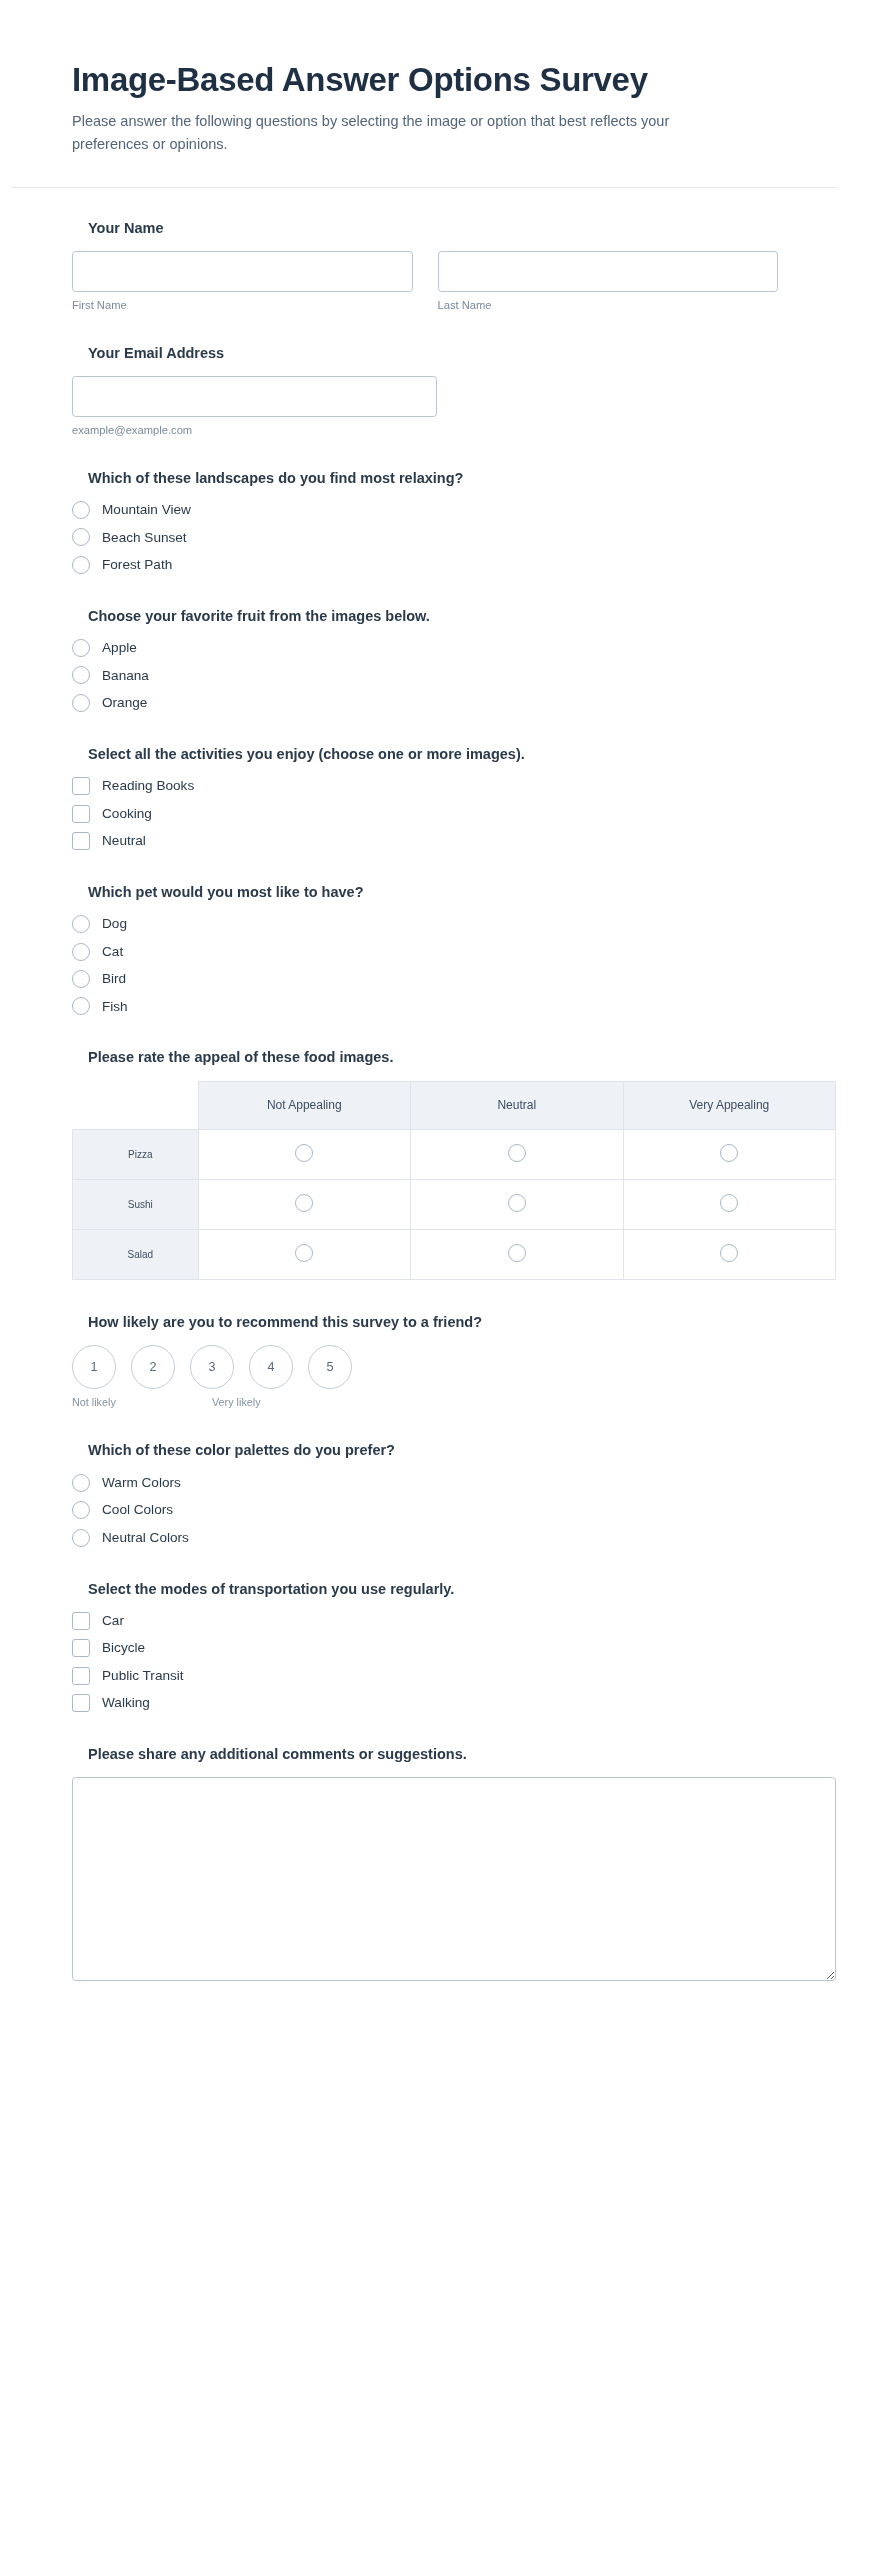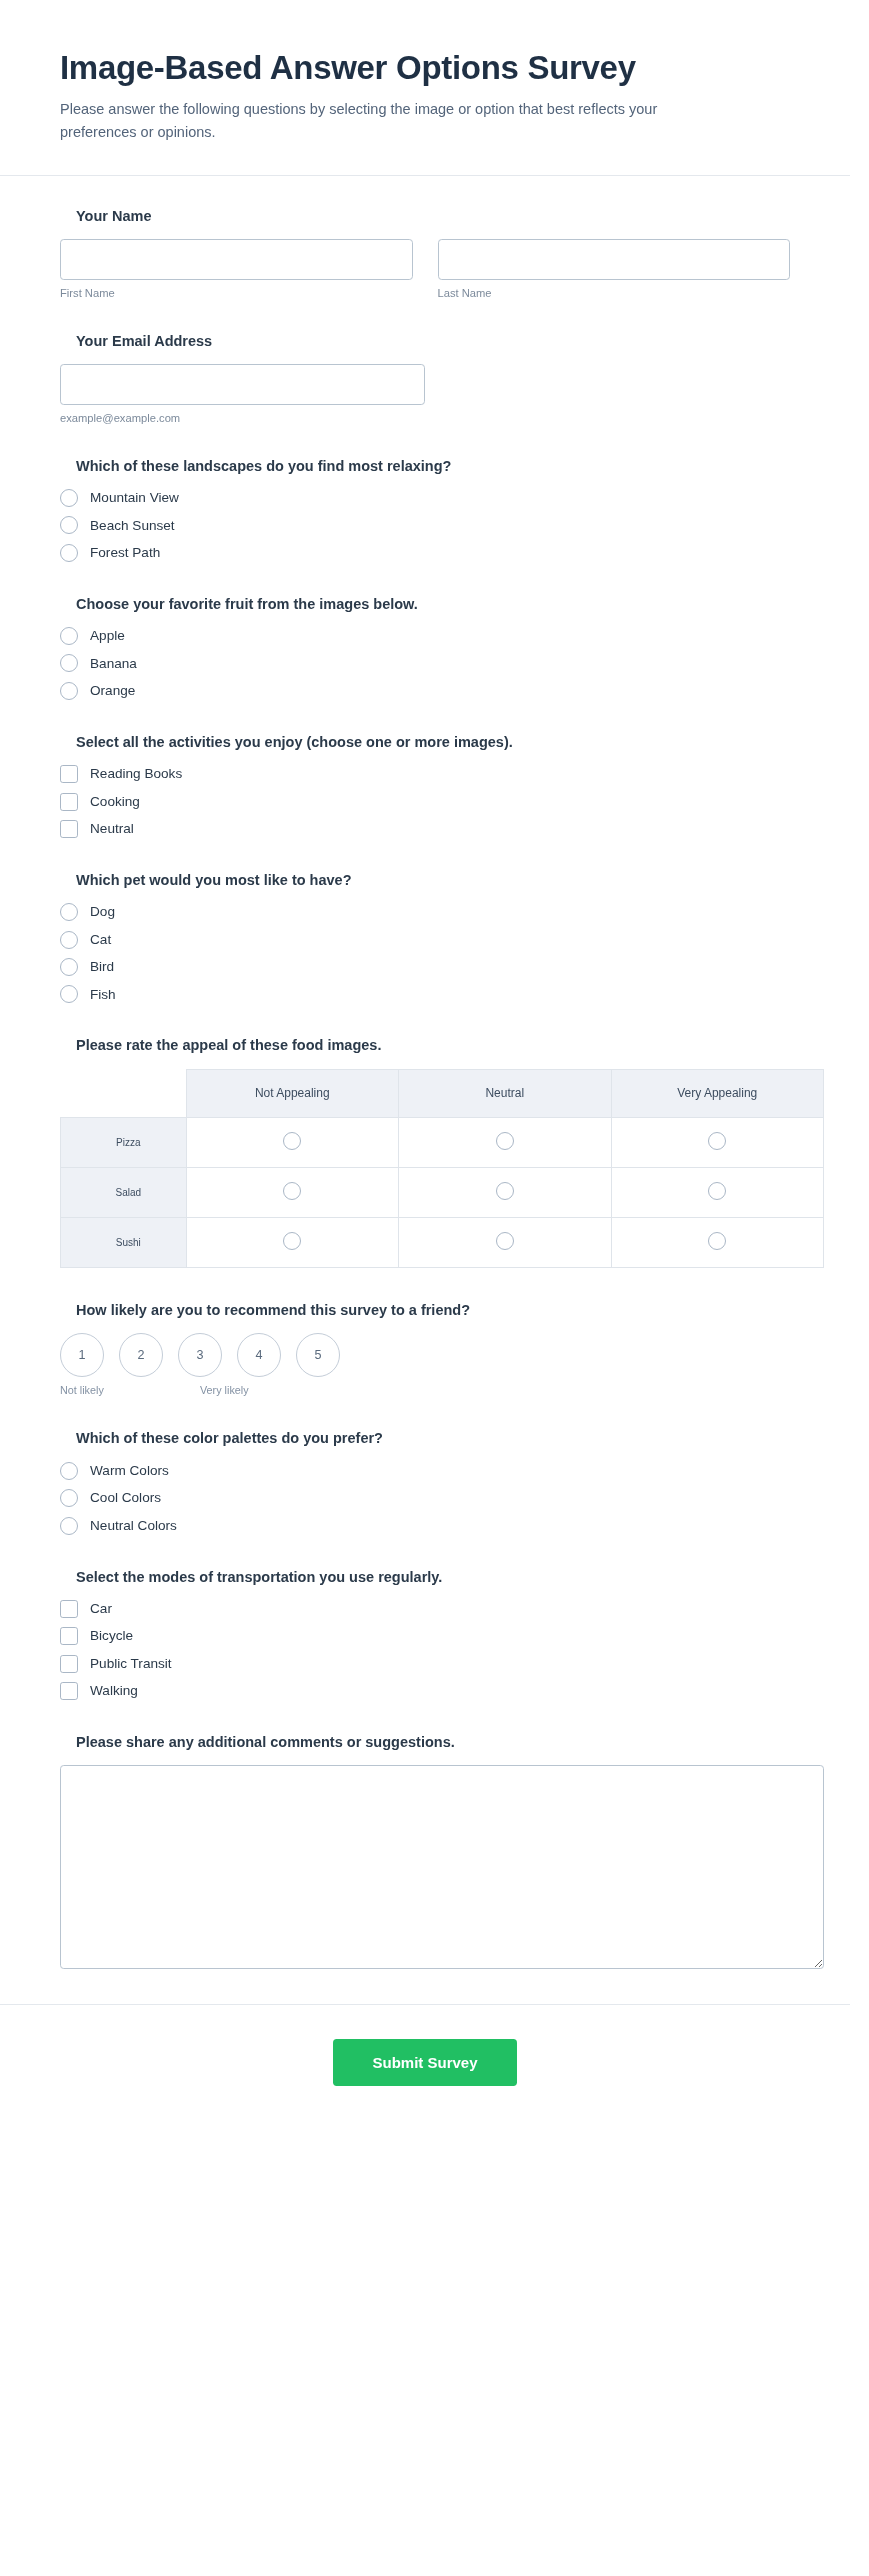--- a/index.html
+++ b/index.html
@@ -10,21 +10,21 @@
   body {
     width: 870px;
     min-height: 2576px;
     font-family: "Liberation Sans", sans-serif;
     color: #2b3a4a;
     -webkit-font-smoothing: antialiased;
   }
   .page {
     width: 850px;
     box-sizing: border-box;
-    padding: 0;
+    padding: 12px;
   }
   
   .header {
     padding: 49px 60px 32px 60px;
     border-bottom: 0.9px solid #e4e8ed;
   }
   .form-title {
     font-size: 33px;
     line-height: 1.15;
     font-weight: bold;
@@ -325,27 +325,27 @@
           </tr>
         </thead>
         <tbody>
           <tr>
             <th>Pizza</th>
             <td><span class="radio-mark"></span></td>
             <td><span class="radio-mark"></span></td>
             <td><span class="radio-mark"></span></td>
           </tr>
           <tr>
-            <th>Salad</th>
+            <th>Sushi</th>
             <td><span class="radio-mark"></span></td>
             <td><span class="radio-mark"></span></td>
             <td><span class="radio-mark"></span></td>
           </tr>
           <tr>
-            <th>Sushi</th>
+            <th>Salad</th>
             <td><span class="radio-mark"></span></td>
             <td><span class="radio-mark"></span></td>
             <td><span class="radio-mark"></span></td>
           </tr>
         </tbody>
       </table>
     </div>
 
     <div class="question">
       <div class="q-label">How likely are you to recommend this survey to a friend?</div>
@@ -398,18 +398,15 @@
       </div>
     </div>
 
     <div class="question">
       <div class="q-label">Please share any additional comments or suggestions.</div>
       <textarea class="text-area" placeholder="" style=""></textarea>
     </div>
 
   </div>
 
-  <div class="footer">
-    <button class="submit-btn">Submit Survey</button>
-  </div>
 
 </div>
 
 
 </body></html>

